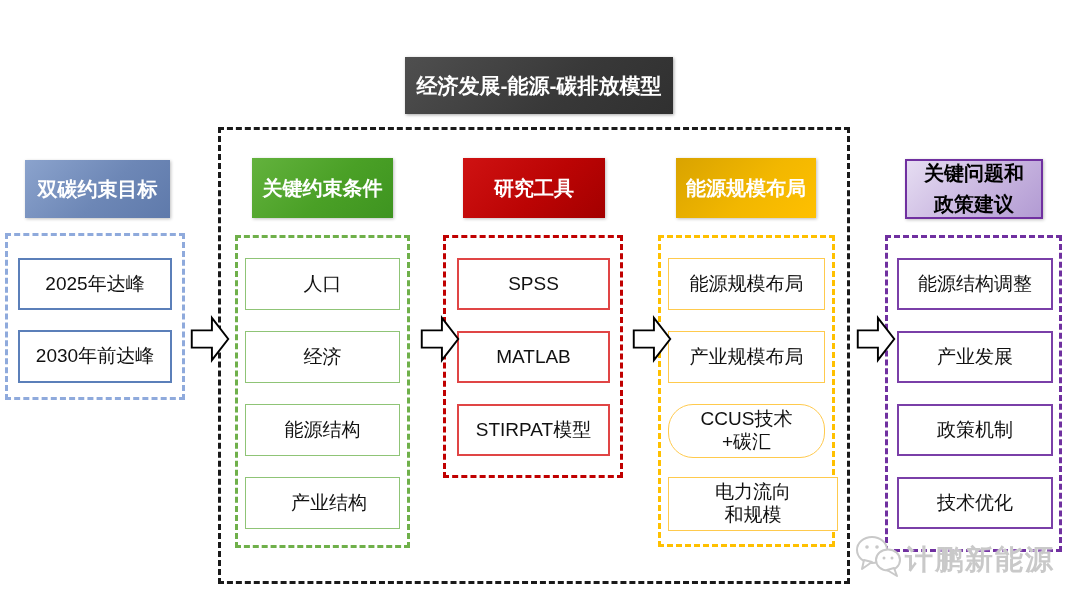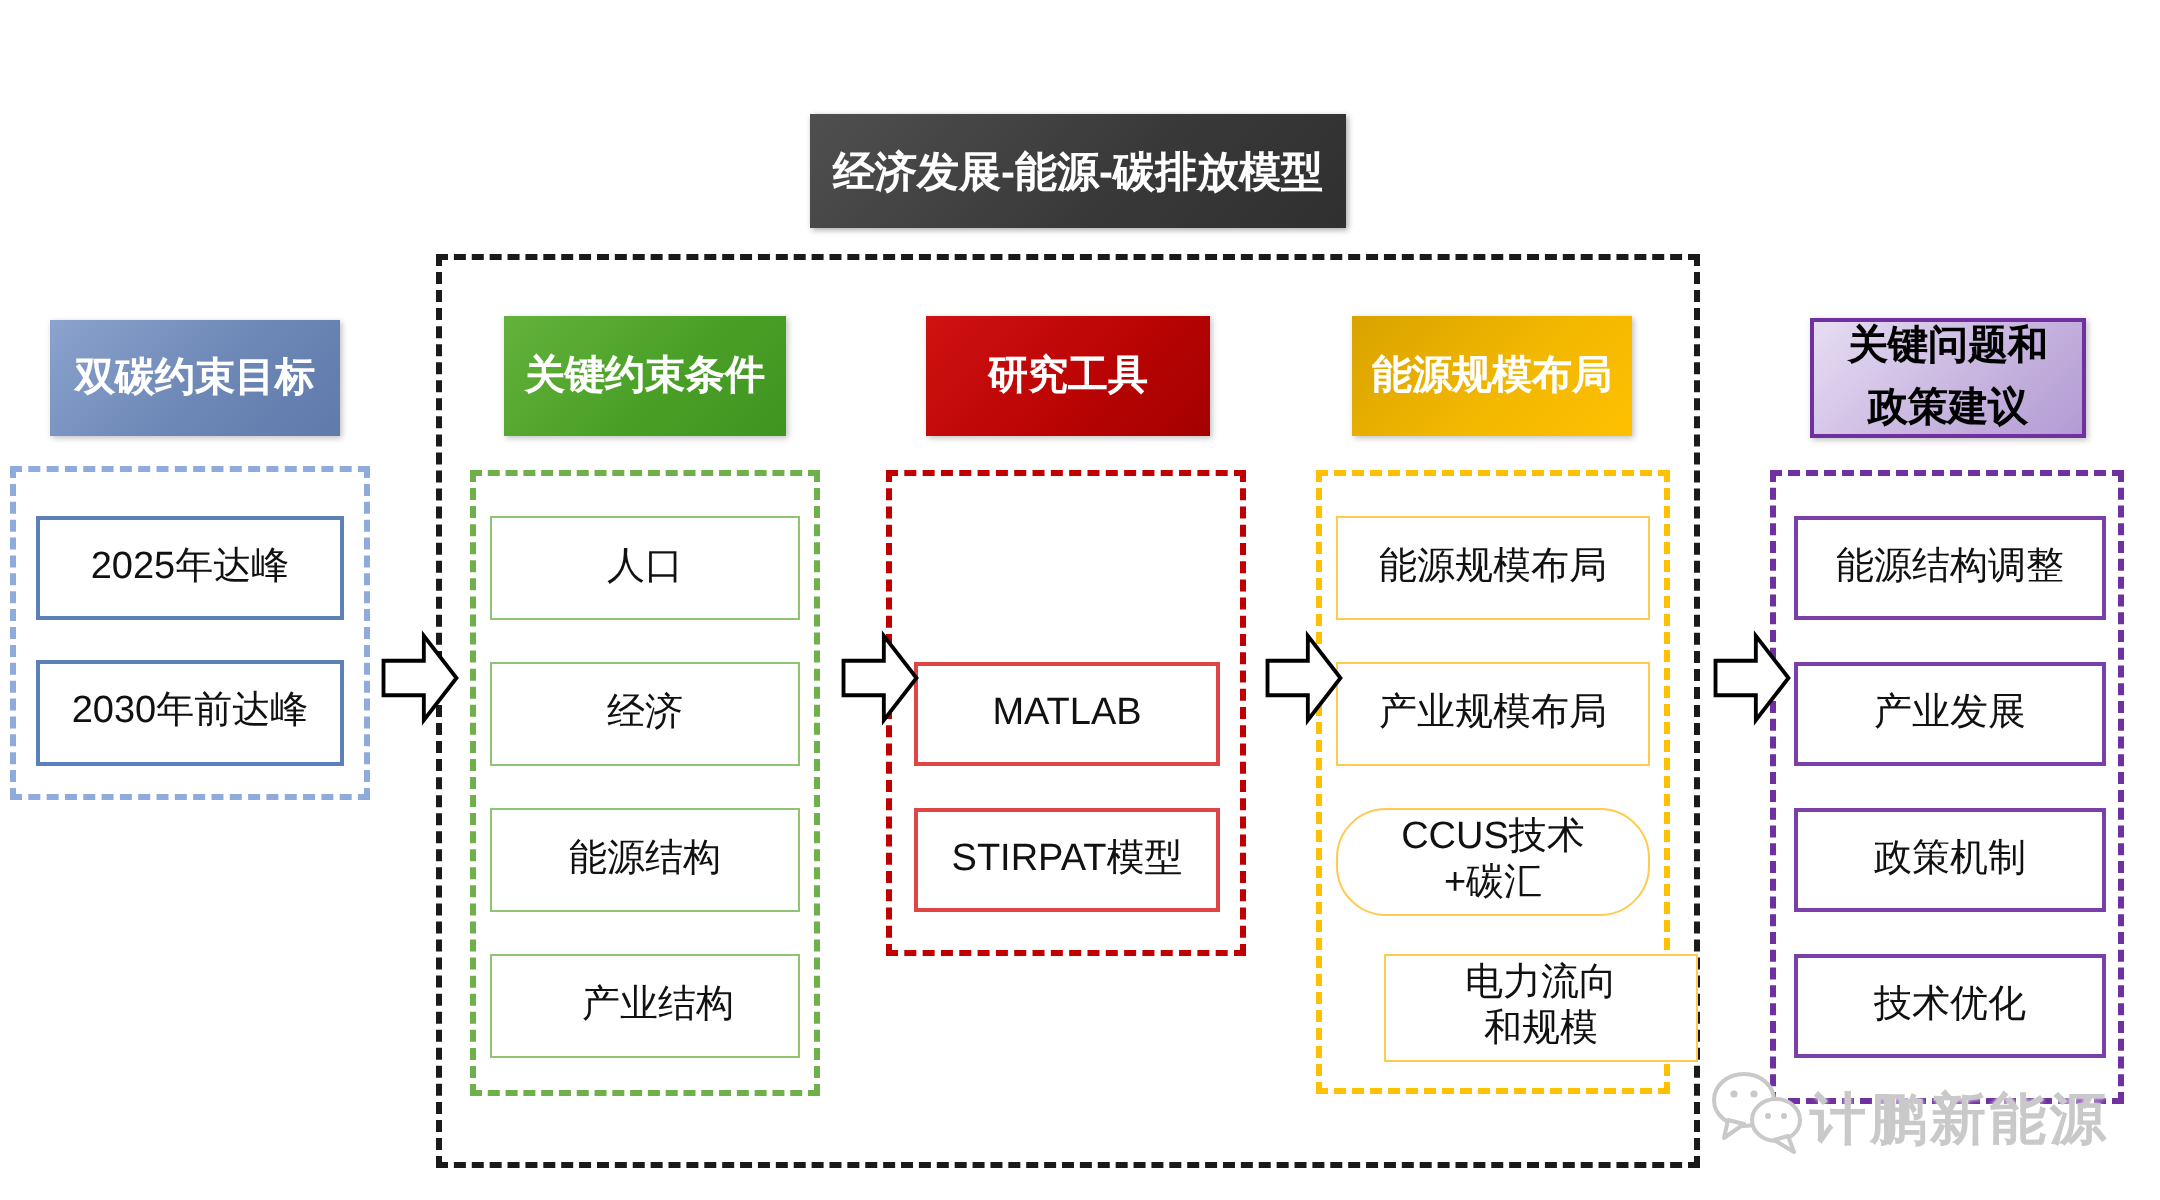--- a/index.html
+++ b/index.html
@@ -101,38 +101,41 @@
   <div class="abs item it-green" style="left:245px;top:331px;width:155px;height:52px;">
     <span>经济</span>
   </div>
   <div class="abs item it-green" style="left:245px;top:404px;width:155px;height:52px;">
     <span>能源结构</span>
   </div>
   <div class="abs item it-green" style="left:245px;top:477px;width:155px;height:52px;padding-left:13px;">
     <span>产业结构</span>
   </div>
 
+  <div class="abs item it-red" style="left:457px;top:258px;width:153px;height:52px;">
+    <span>SPSS</span>
+  </div>
   <div class="abs item it-red" style="left:457px;top:331px;width:153px;height:52px;">
     <span>MATLAB</span>
   </div>
   <div class="abs item it-red" style="left:457px;top:404px;width:153px;height:52px;">
     <span>STIRPAT模型</span>
   </div>
 
   <div class="abs item it-yellow" style="left:668px;top:258px;width:157px;height:52px;">
     <span>能源规模布局</span>
   </div>
   <div class="abs item it-yellow" style="left:668px;top:331px;width:157px;height:52px;">
     <span>产业规模布局</span>
   </div>
   <div class="abs item it-yellow" style="left:668px;top:404px;width:157px;height:54px;border-radius:25px;">
     <span>CCUS技术</span>
     <span>+碳汇</span>
   </div>
-  <div class="abs item it-yellow" style="left:668px;top:477px;width:157px;height:54px;margin-left:24px;">
+  <div class="abs item it-yellow" style="left:668px;top:477px;width:170px;height:54px;">
     <span>电力流向</span>
     <span>和规模</span>
   </div>
 
   <div class="abs item it-purple" style="left:897px;top:258px;width:156px;height:52px;">
     <span>能源结构调整</span>
   </div>
   <div class="abs item it-purple" style="left:897px;top:331px;width:156px;height:52px;">
     <span>产业发展</span>
   </div>

